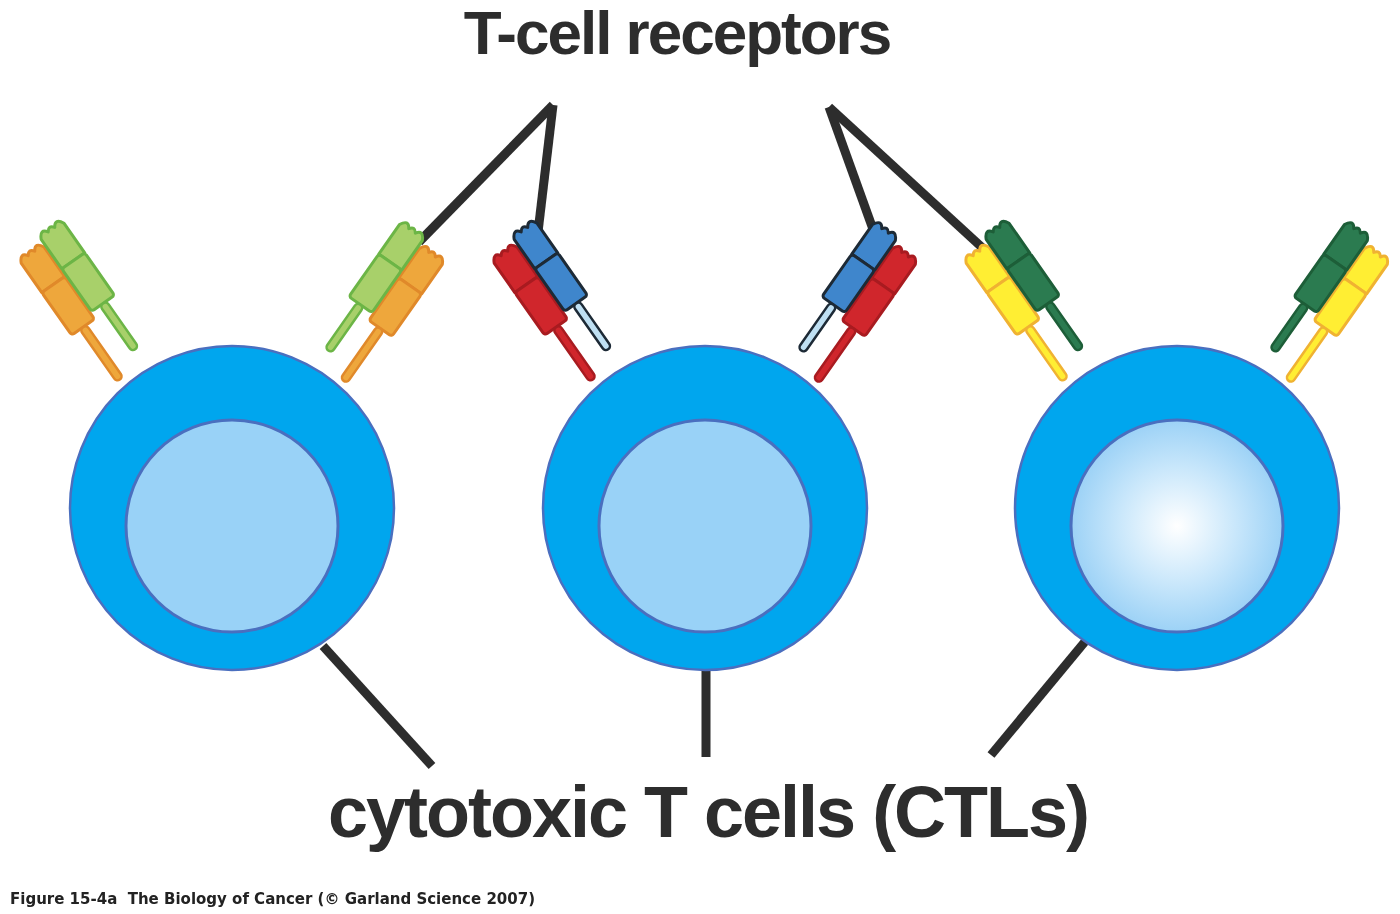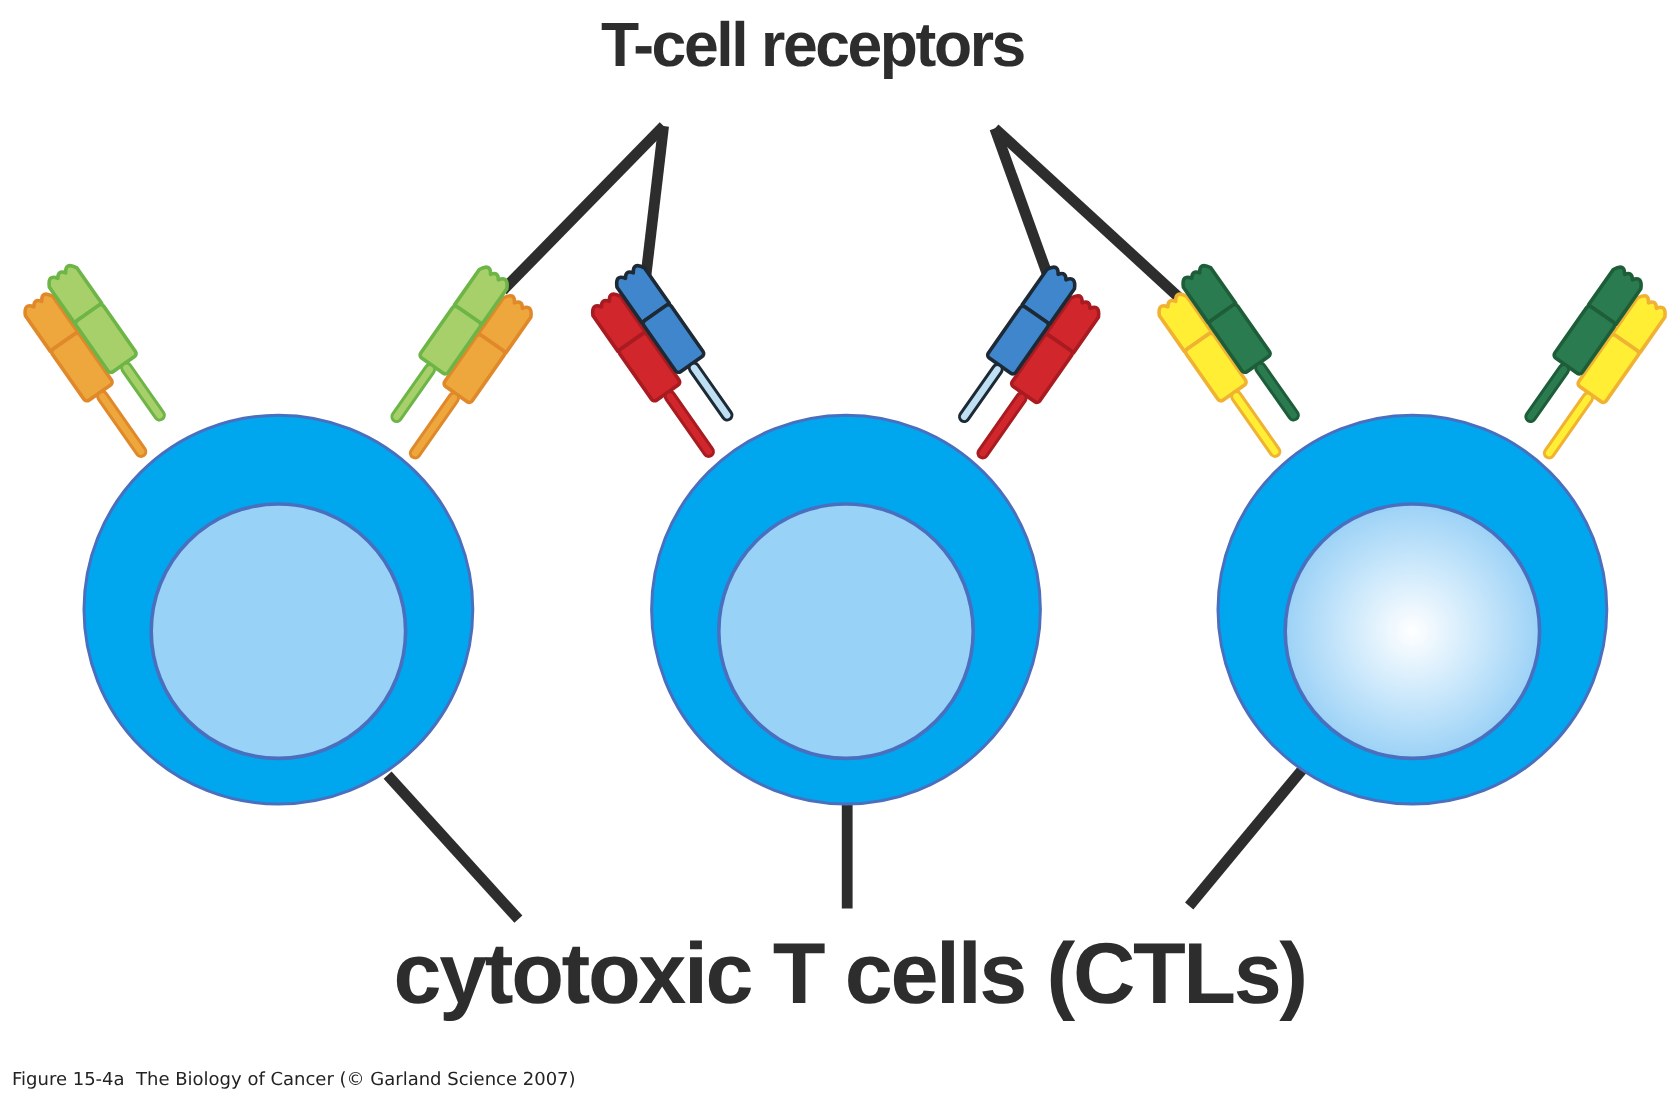--- a/index.html
+++ b/index.html
@@ -1,30 +1,30 @@
 <!DOCTYPE html>
 <html><head>
 <meta charset="utf-8">
 <style>
   html, body { margin: 0; padding: 0; background: #ffffff; }
   body { width: 1400px; height: 914px; position: relative; overflow: hidden; }
   #stage { position: absolute; left: 0; top: 0; width: 1400px; height: 914px; }
   .title-top {
-    position: absolute; left: 0; top: 12px; width: 1354px; text-align: center;
+    position: absolute; left: 0; top: 2px; width: 1354px; text-align: center;
     font-family: "Liberation Sans", sans-serif; font-weight: bold;
-    font-size: 52px; color: #2d2d2d; letter-spacing: -2px; line-height: 1;
+    font-size: 62px; color: #2d2d2d; letter-spacing: -2px; line-height: 1;
   }
   .title-bottom {
     position: absolute; left: 0; top: 776px; width: 1416px; text-align: center;
     font-family: "Liberation Sans", sans-serif; font-weight: bold;
     font-size: 72px; color: #2d2d2d; letter-spacing: -2px; line-height: 1;
   }
   .caption {
     position: absolute; left: 10px; top: 890px;
-    font-family: "DejaVu Sans", sans-serif; font-weight: normal;
+    font-family: "DejaVu Sans", sans-serif; font-weight: bold;
     font-size: 15px; color: #222; white-space: pre;
   }
 </style>
 </head>
 <body>
 
 <svg id="stage" width="1400" height="914" viewBox="0 0 1400 914" xmlns="http://www.w3.org/2000/svg">
   <defs>
     <radialGradient id="nucGrad" cx="0.5" cy="0.5" r="0.55">
       <stop offset="0" stop-color="#ffffff"></stop>

